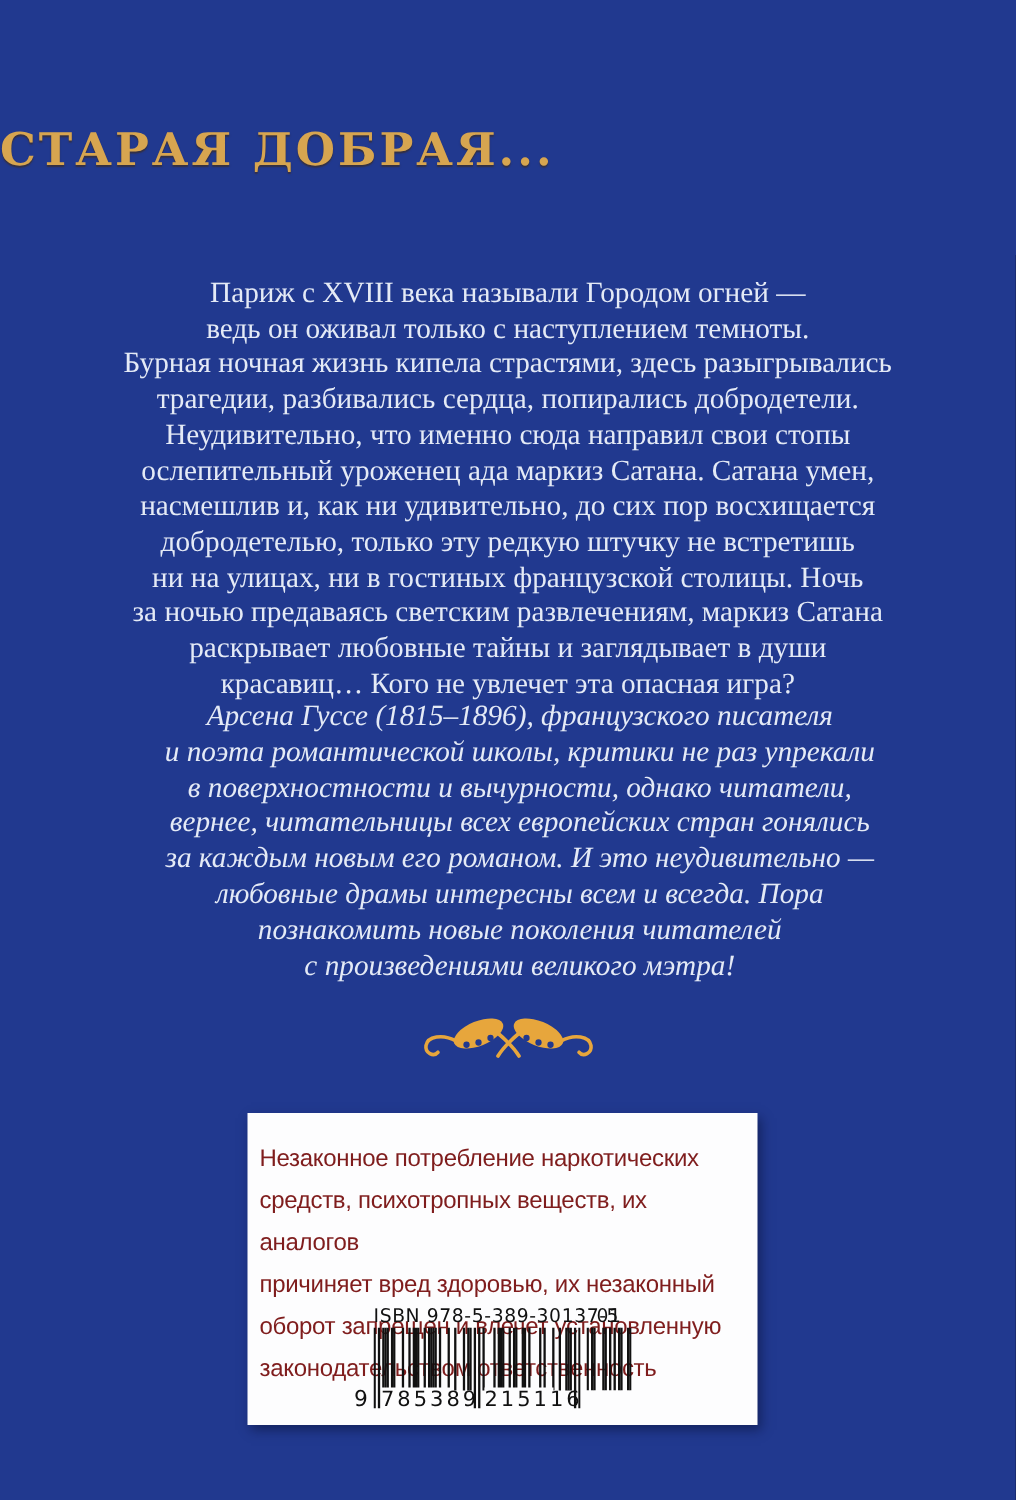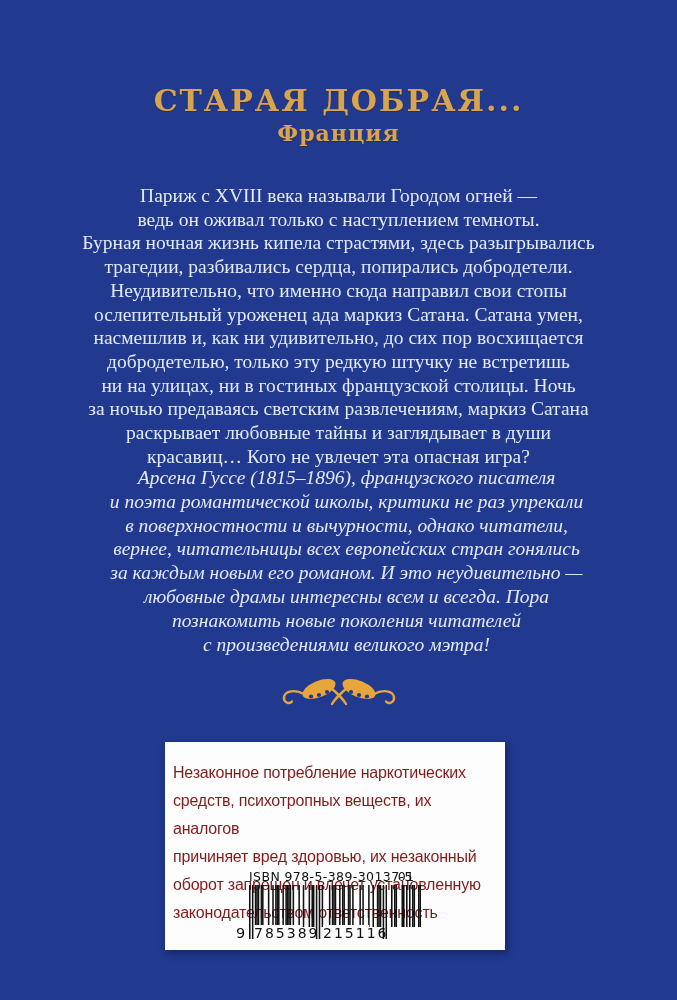--- a/index.html
+++ b/index.html
@@ -2,21 +2,21 @@
 <html><head>
 <meta charset="utf-8">
 <style>
   html,body{margin:0;padding:0;background:#16255c;}
   .cover{
     position:relative; width:677px; height:1000px; overflow:hidden;
     background:#21398f;
     font-family:"Liberation Serif", serif;
   }
   
-  .series-title{position:absolute; top:83px; left:0; right:0; text-align:center;
+  .series-title{position:absolute; top:83px; left:0; right:0; text-align:left;
     color:#d7a550; font-family:"DejaVu Serif", serif; font-weight:bold;}
   .title-line1{font-size:30px; letter-spacing:2px; text-transform:uppercase;
     text-shadow:0 1px 1px rgba(70,40,0,.55);}
   .title-line2{font-size:22px; margin-top:2px; letter-spacing:1px;
     text-shadow:0 1px 1px rgba(70,40,0,.55);}
   
   .synopsis{position:absolute; top:167px; left:18px; right:18px; margin:17px;
     text-align:center; white-space:pre-line;
     font-size:19.5px; line-height:23.7px; color:#e4eaf6;}
   .author-note{position:absolute; top:466px; left:34px; right:18px; margin:0;
@@ -46,21 +46,20 @@
   .dg1{left:5px;} .dg2{left:74px;}
   .ean2-wrap{width:30px; text-align:center;}
 </style>
 </head>
 <body>
 
 <div class="cover">
 
   <div class="series-title">
     <div class="title-line1">Старая добрая...</div>
-    <div class="title-line2">Франция</div>
   </div>
 
   <p class="synopsis">Париж с XVIII века называли Городом огней —
 ведь он оживал только с наступлением темноты.
 Бурная ночная жизнь кипела страстями, здесь разыгрывались
 трагедии, разбивались сердца, попирались добродетели.
 Неудивительно, что именно сюда направил свои стопы
 ослепительный уроженец ада маркиз Сатана. Сатана умен,
 насмешлив и, как ни удивительно, до сих пор восхищается
 добродетелью, только эту редкую штучку не встретишь

